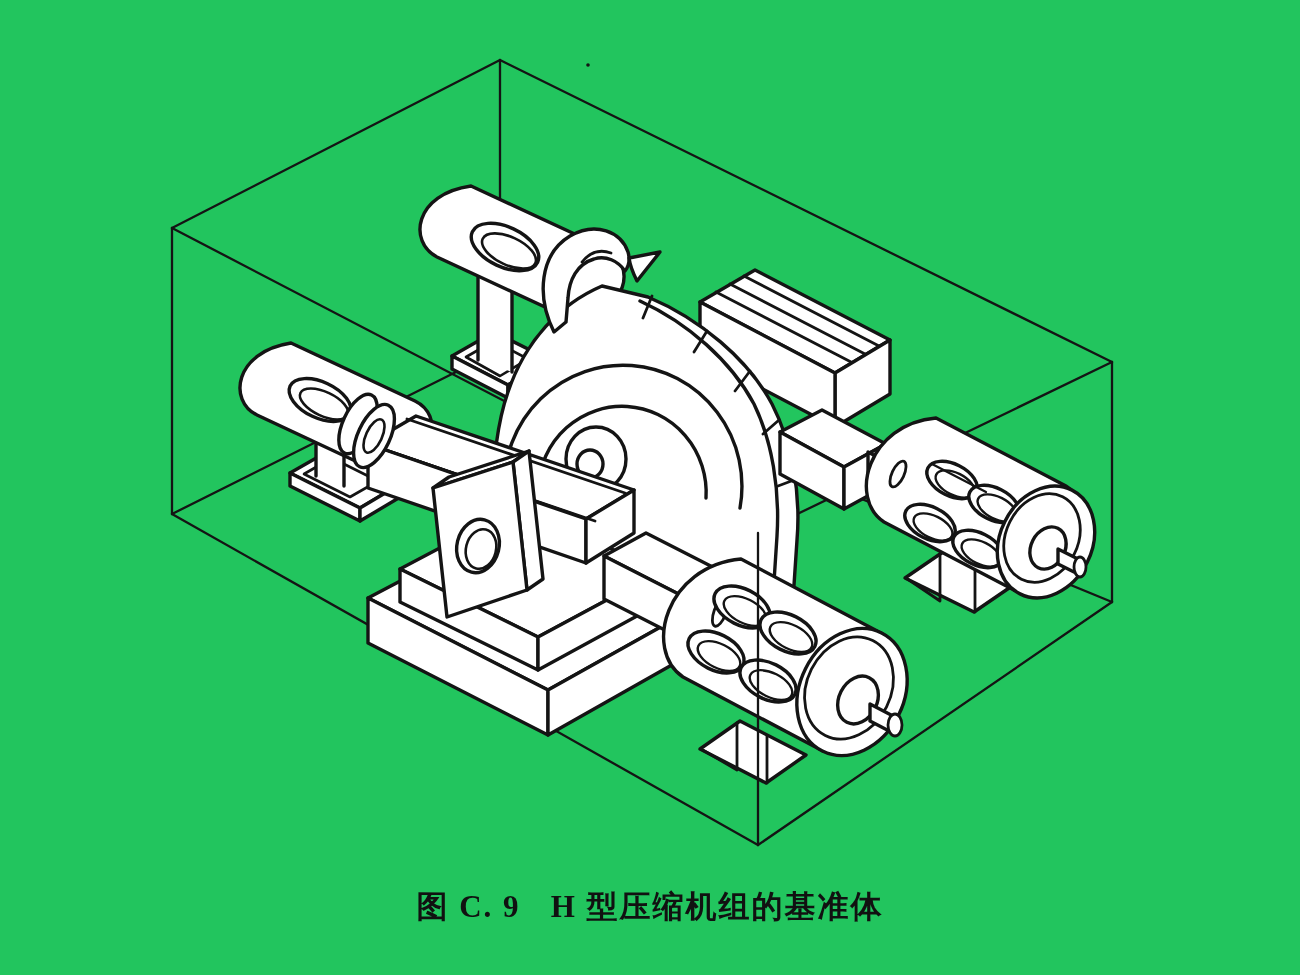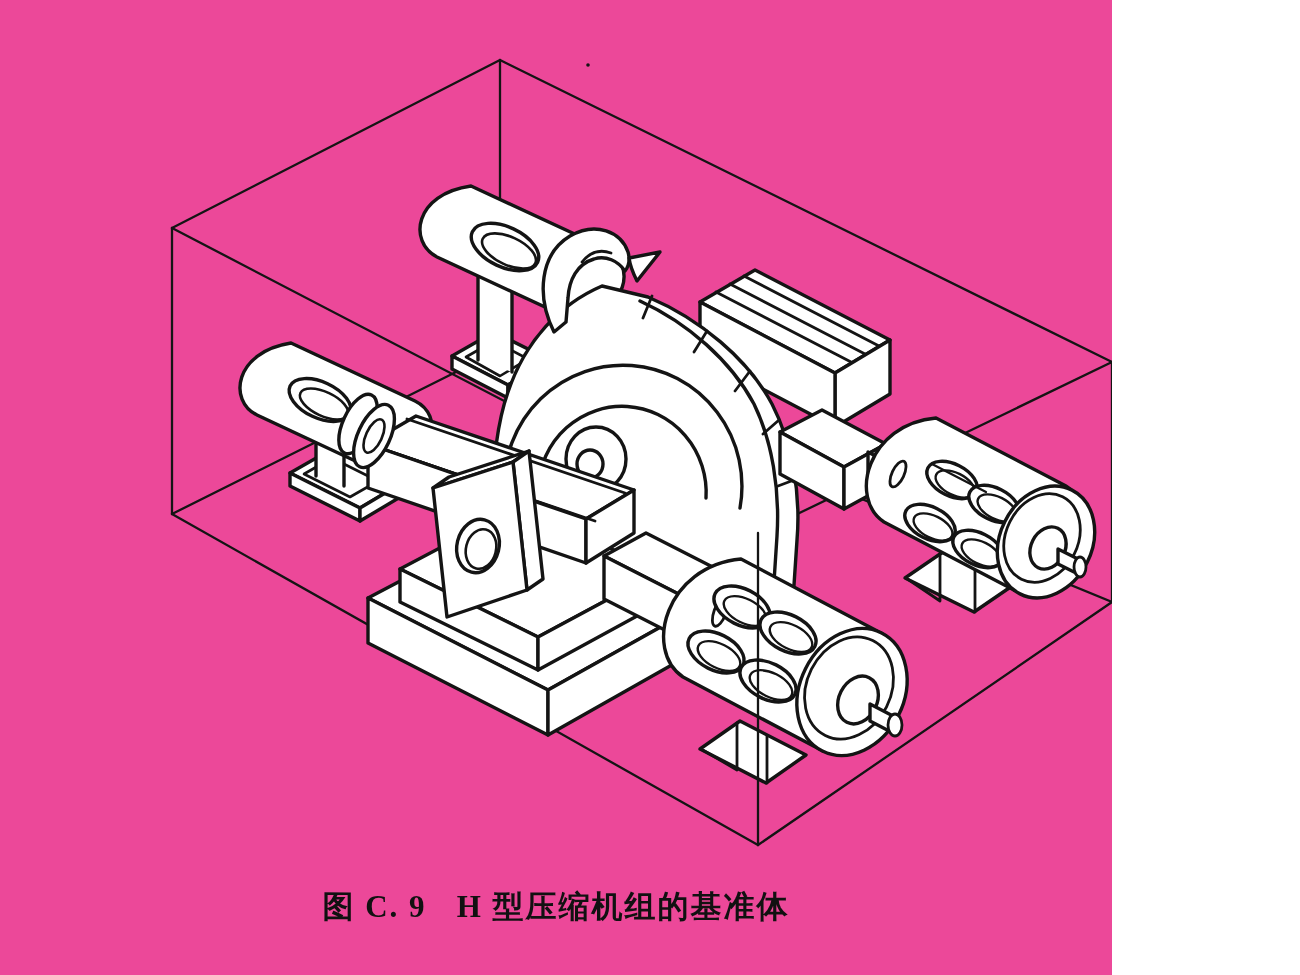--- a/index.html
+++ b/index.html
@@ -1,16 +1,16 @@
 <!DOCTYPE html>
 <html><head>
 <meta charset="utf-8">
 <style>
   html,body{margin:0;padding:0;background:#ffffff;}
-  .page{position:relative;width:1112px;height:975px;background:#ec4899;overflow:hidden;
+  .page{position:relative;width:1300px;height:975px;background:#22c55e;overflow:hidden;
         font-family:"Liberation Serif","DejaVu Serif",serif;}
   .drawing{position:absolute;left:0;top:0;width:1300px;height:975px;}
   .caption{position:absolute;left:0;top:886px;width:100%;text-align:center;
            font-size:31px;font-weight:700;color:#111;letter-spacing:2px;}
   .caption .lbl{margin-right:30px;}
   svg *{vector-effect:none;}
 </style>
 </head>
 <body>
 

